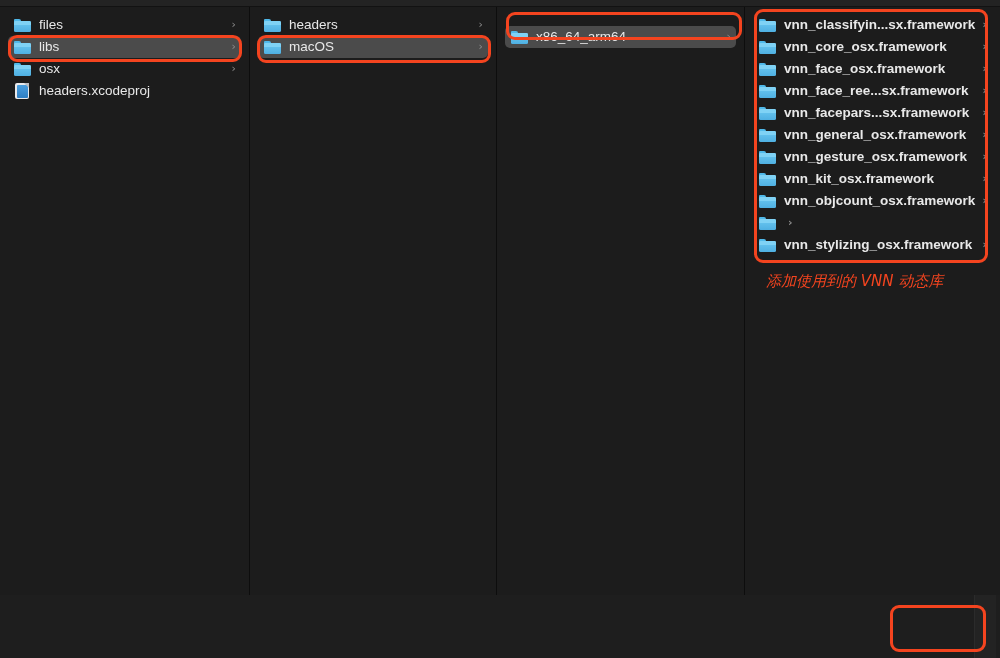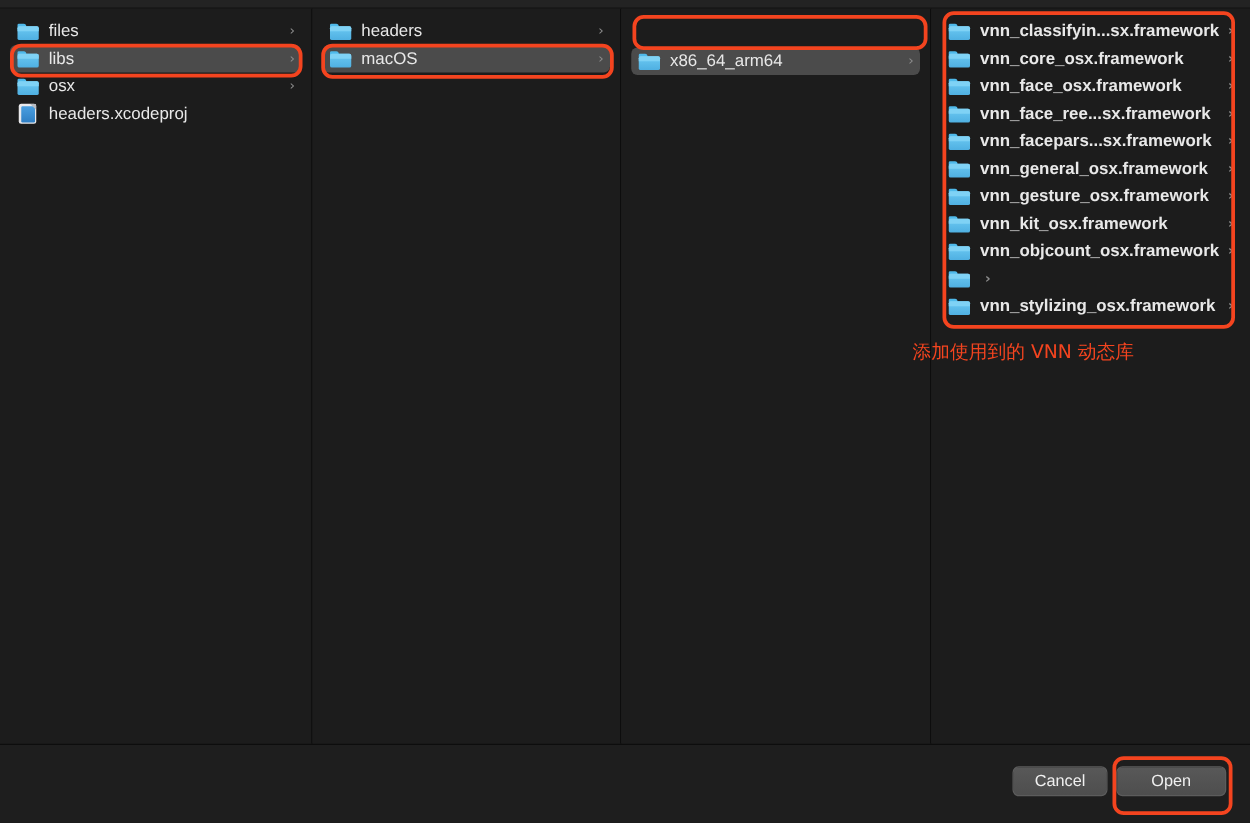--- a/index.html
+++ b/index.html
@@ -275,21 +275,21 @@
             <span class="tab"></span>
             <span class="body"></span>
             <span class="flap"></span>
           </span>
         <span class="row-label">macOS</span>
         <span class="chev">›</span>
       </div>
     </div>
 
     <div class="col col-2">
-      <div class="row selected" style="margin-top:24px">
+      <div class="row selected" style="margin-top:12px">
         <span class="icon-folder">
             <span class="tab"></span>
             <span class="body"></span>
             <span class="flap"></span>
           </span>
         <span class="row-label">x86_64_arm64</span>
         <span class="chev">›</span>
       </div>
     </div>
 
@@ -395,20 +395,16 @@
     </div>
 
   </div>
 
   <div class="redbox" style="left:8px;   top:35px;  width:234px; height:27px;"></div>
   <div class="redbox" style="left:257px; top:35px;  width:234px; height:28px;"></div>
   <div class="redbox" style="left:506px; top:12px;  width:236px; height:28px;"></div>
   <div class="redbox" style="left:754px; top:9px;  width:234px; height:254px;"></div>
   <div class="redbox" style="left:890px; top:605px; width:96px;  height:47px;"></div>
 
-  <div class="annotation" style="left:730px; top:272px;">添加使用到的 VNN 动态库</div>
-
-  <div class="footer">
-    <div class="btn btn-cancel">Cancel</div>
-    <div class="btn btn-open">Open</div>
-  </div>
+  <div class="annotation" style="left:766px; top:272px;font-style:italic;">添加使用到的 VNN 动态库</div>
+
 
 </div>
 
 </body></html>

